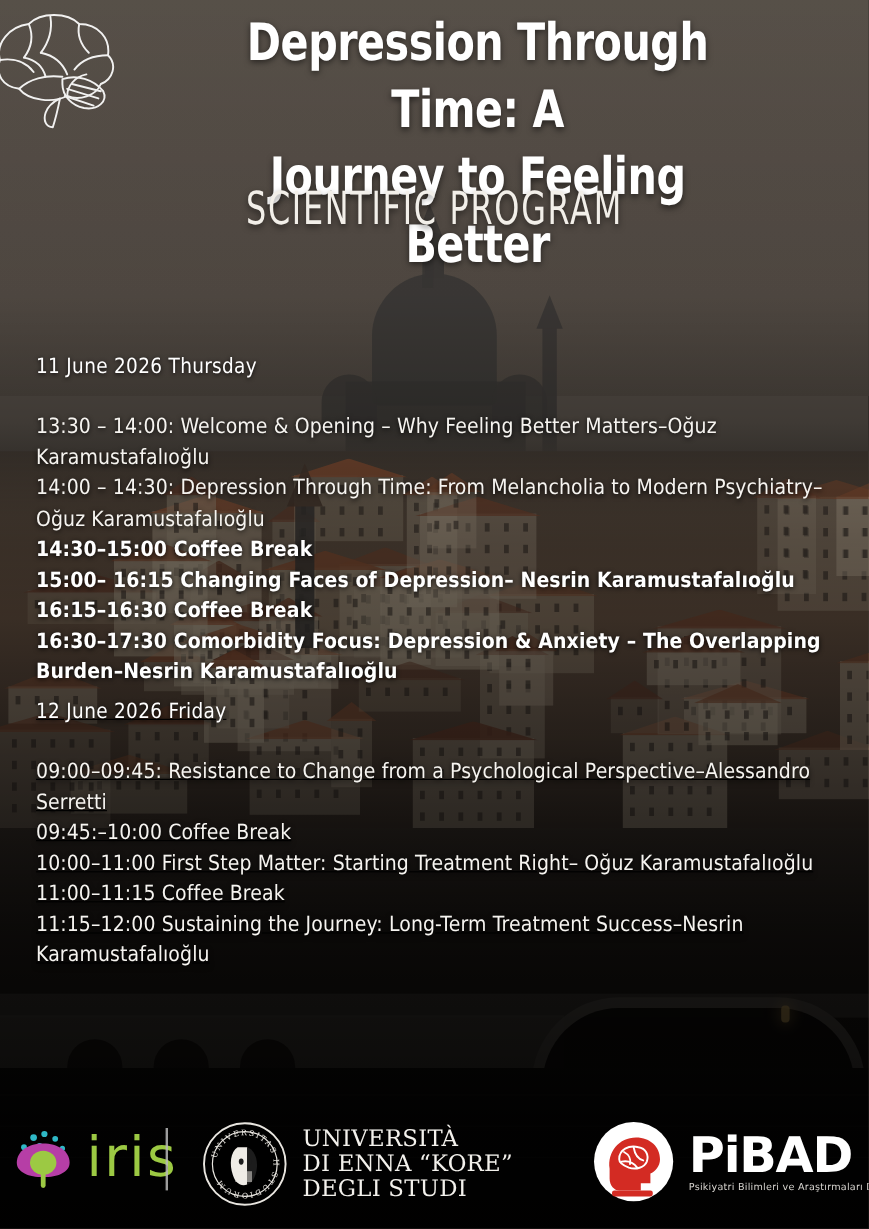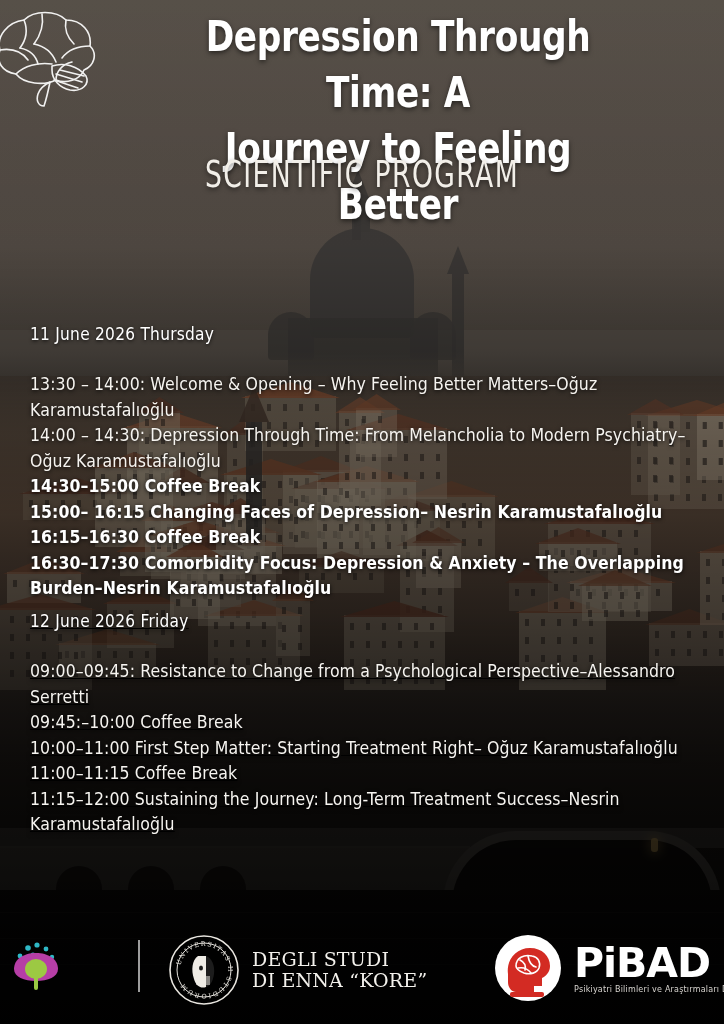--- a/index.html
+++ b/index.html
@@ -158,21 +158,21 @@
     font-weight:400;
     font-size:38px;
     line-height:44px;
     letter-spacing:2px;
     color:#f2efe9;
     transform:scaleX(.70);
     transform-origin:50% 0;
     text-shadow:0 2px 6px rgba(0,0,0,.5);
   }
 
-  .schedule { position:absolute; left:30px; width:672px;margin-top:28px; }
+  .schedule { position:absolute; left:30px; width:672px; }
   .sched-day1 { top:296px; }
   .sched-day2 { top:583px;text-decoration:underline; }
 
   .day-head {
     font-family:"DejaVu Sans", sans-serif;
     font-size:17.5px;
     font-weight:400;
     color:#ffffff;
     letter-spacing:.3px;
     transform:scaleX(.88);
@@ -966,20 +966,21 @@
             <circle cx="44" cy="21" r="2.2" fill="#2fb8c6"></circle>
             <circle cx="17" cy="27" r="2.2" fill="#2fb8c6"></circle>
             <circle cx="25" cy="19" r="2.4" fill="#2fb8c6"></circle>
             <circle cx="34" cy="21" r="2.2" fill="#2fb8c6"></circle>
             <circle cx="40" cy="29" r="2.0" fill="#2fb8c6"></circle>
             <path d="M6 33 C6 23, 16 17, 28 17 C40 17, 50 23, 50 33 C50 41, 40 45, 28 45 C16 45, 6 41, 6 33 Z" fill="#b63ea6"></path>
             <ellipse cx="28" cy="33" rx="11" ry="10" fill="#9cc943"></ellipse>
             <rect x="26" y="40" width="4" height="14" rx="2" fill="#9cc943"></rect>
           </g>
         </svg>
+        <span class="iris-word">iris</span>
       </div>
       <div class="divider"></div>
 
       <div class="logo-uni">
         <svg width="72" height="72" viewBox="0 0 72 72">
           <circle cx="36" cy="36" r="34" fill="#000000" stroke="#e8e5df" stroke-width="1.6"></circle>
           <circle cx="36" cy="36" r="27" fill="none" stroke="#e8e5df" stroke-width="1"></circle>
           <path id="sealtop" d="M36 11 m-24 25 a24 24 0 1 1 48 0" fill="none"></path>
           <path id="sealbot" d="M36 61 m24 -25 a24 24 0 1 1 -48 0" fill="none"></path>
           <text font-family="DejaVu Serif, serif" font-size="6.4" fill="#e8e5df" letter-spacing="1.4">
@@ -990,22 +991,23 @@
           </text>
           <g fill="#efece6">
             <path d="M30 22 C24 26, 23 36, 26 45 C28 52, 33 55, 38 53 L38 22 Z"></path>
             <path d="M38 22 C44 24, 47 32, 46 40 C45 48, 41 53, 38 53 Z" fill="#1c1c1c"></path>
             <ellipse cx="33" cy="34" rx="2" ry="2.6" fill="#1c1c1c"></ellipse>
             <ellipse cx="40" cy="34" rx="2" ry="2.6" fill="#1c1c1c"></ellipse>
           </g>
           <rect x="28" y="42" width="14" height="9" fill="#efece6" opacity=".5"></rect>
         </svg>
         <div class="uni-text">
+          <div>UNIVERSITÀ</div>
+          <div>DI ENNA “KORE”</div>
           <div>DEGLI STUDI</div>
-          <div>DI ENNA “KORE”</div>
         </div>
       </div>
 
       <div class="logo-pibad">
         <svg width="68" height="68" viewBox="0 0 68 68">
           <circle cx="34" cy="34" r="33" fill="#ffffff"></circle>
           <path d="M14 40 C12 26, 22 14, 36 14 C48 14, 56 22, 56 32 C56 38, 52 42, 48 44
                    L48 52 L40 52 L40 58 L22 58 C18 58, 14 54, 14 48 Z" fill="#d32b23"></path>
           <g fill="none" stroke="#ffffff" stroke-width="1.6" stroke-linecap="round">
             <path d="M22 32 C22 24, 30 20, 38 22 C44 23, 47 28, 45 34 C43 39, 36 41, 30 39 C25 37, 22 35, 22 32 Z"></path>

